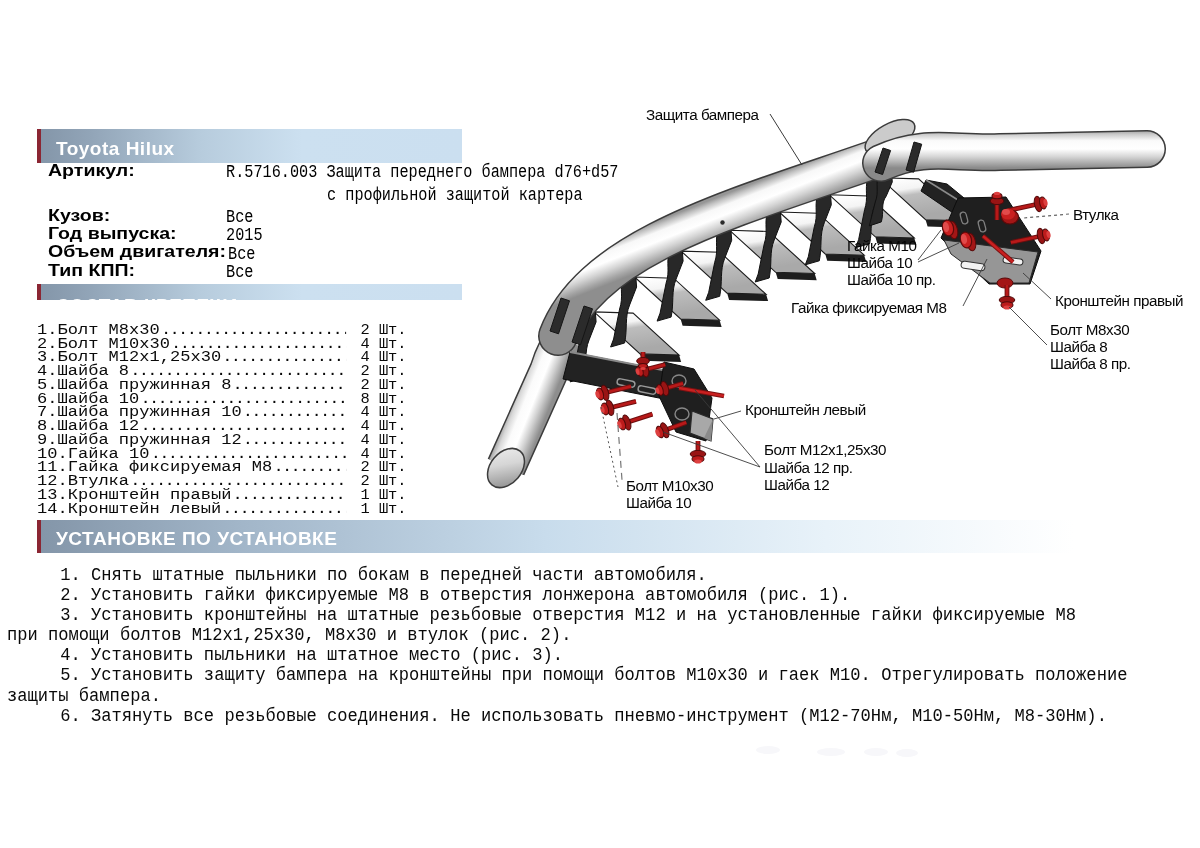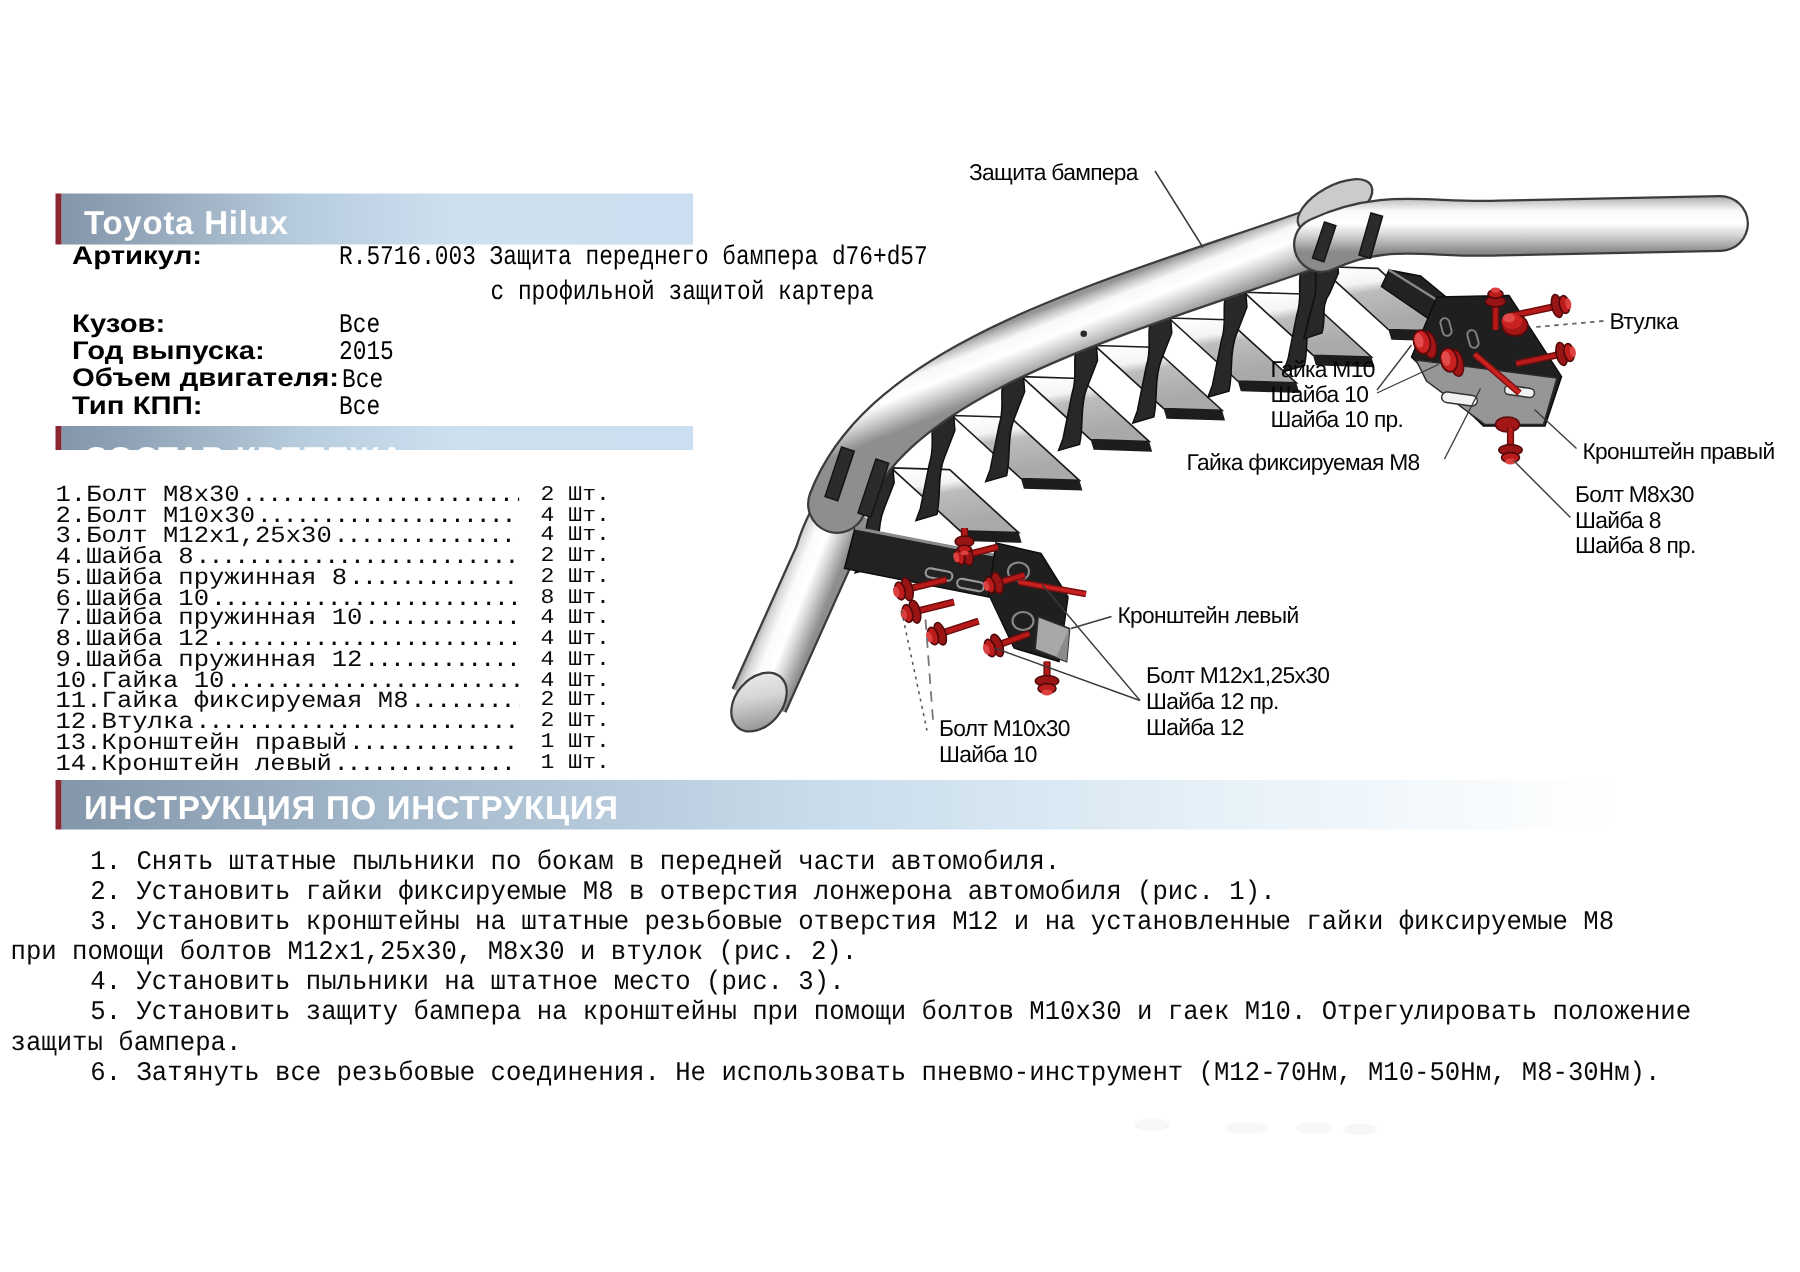--- a/index.html
+++ b/index.html
@@ -5,21 +5,21 @@
 <style>
   html,body{margin:0;padding:0;}
   body{width:1200px;height:848px;position:relative;background:#ffffff;
        font-family:"Liberation Sans",sans-serif;overflow:hidden;}
   .bar{position:absolute;left:37px;border-left:4px solid #8b2633;
        background:linear-gradient(to right,#8496a9 0%,#92a5b8 12%,#b7ccdd 38%,#cce0f0 62%,#cbdff0 100%);}
   .bar1{top:129px;width:421px;height:34px;}
   .bar2{top:284px;width:421px;height:16px;}
   .bar3{top:520px;width:1122px;height:33px;
        background:linear-gradient(to right,#8496a9 0%,#a2b6c9 18%,#c8dcec 45%,#e8f2f9 70%,#ffffff 92%,#ffffff 100%);}
-  .bart{position:absolute;left:15px;color:#fff;font-weight:bold;font-size:22px;line-height:23.5px;letter-spacing:0.5px;white-space:pre;}
+  .bart{position:absolute;left:15px;color:#fff;font-weight:bold;font-size:19px;line-height:23.5px;letter-spacing:0.5px;white-space:pre;}
   .lbl{position:absolute;font-weight:bold;font-size:17px;line-height:17px;color:#000;white-space:pre;
        transform-origin:left top;transform:scale(1.15,1);}
   .val{position:absolute;font-family:"Liberation Mono",monospace;font-size:18px;line-height:18px;color:#000;
        white-space:pre;transform-origin:left top;transform:scale(0.845,1);}
   .pl{position:absolute;left:37px;width:334px;display:flex;color:#0a0a0a;
       font-family:"Liberation Mono",monospace;font-size:15.5px;line-height:14px;
       transform-origin:left top;transform:scale(1.1,1);}
   .pl .n{white-space:pre;}
   .pl .d{flex:1;overflow:hidden;white-space:nowrap;letter-spacing:-1.5px;margin-left:1px;}
   .pl .q{width:40px;margin-left:13px;white-space:pre;font-size:14px;}
@@ -31,21 +31,21 @@
 </style>
 </head>
 <body>
 <div class="bar bar1">
     <span class="bart" style="top:8px;">Toyota Hilux</span>
   </div>
 <div class="bar bar2">
     <span class="bart" style="top:9.5px;">СОСТАВ КРЕПЕЖА</span>
   </div>
 <div class="bar bar3">
-    <span class="bart" style="top:7px;">ИНСТРУКЦИЯ ПО ИНСТРУКЦИЯ</span>
+    <span class="bart" style="top:7px;">УСТАНОВКЕ ПО УСТАНОВКЕ</span>
   </div>
 
 <div class="lbl" style="left:48px;top:162px;">Артикул:</div>
 <div class="val" style="left:226px;top:163px;">R.5716.003 Защита переднего бампера d76+d57</div>
 <div class="val" style="left:327px;top:185.5px;">с профильной защитой картера</div>
 <div class="lbl" style="left:48px;top:206.5px;">Кузов:</div>
 <div class="val" style="left:226px;top:207.5px;">Все</div>
 <div class="lbl" style="left:48px;top:224.5px;">Год выпуска:</div>
 <div class="val" style="left:226px;top:226px;">2015</div>
 <div class="lbl" style="left:48px;top:243px;">Объем двигателя:</div>

